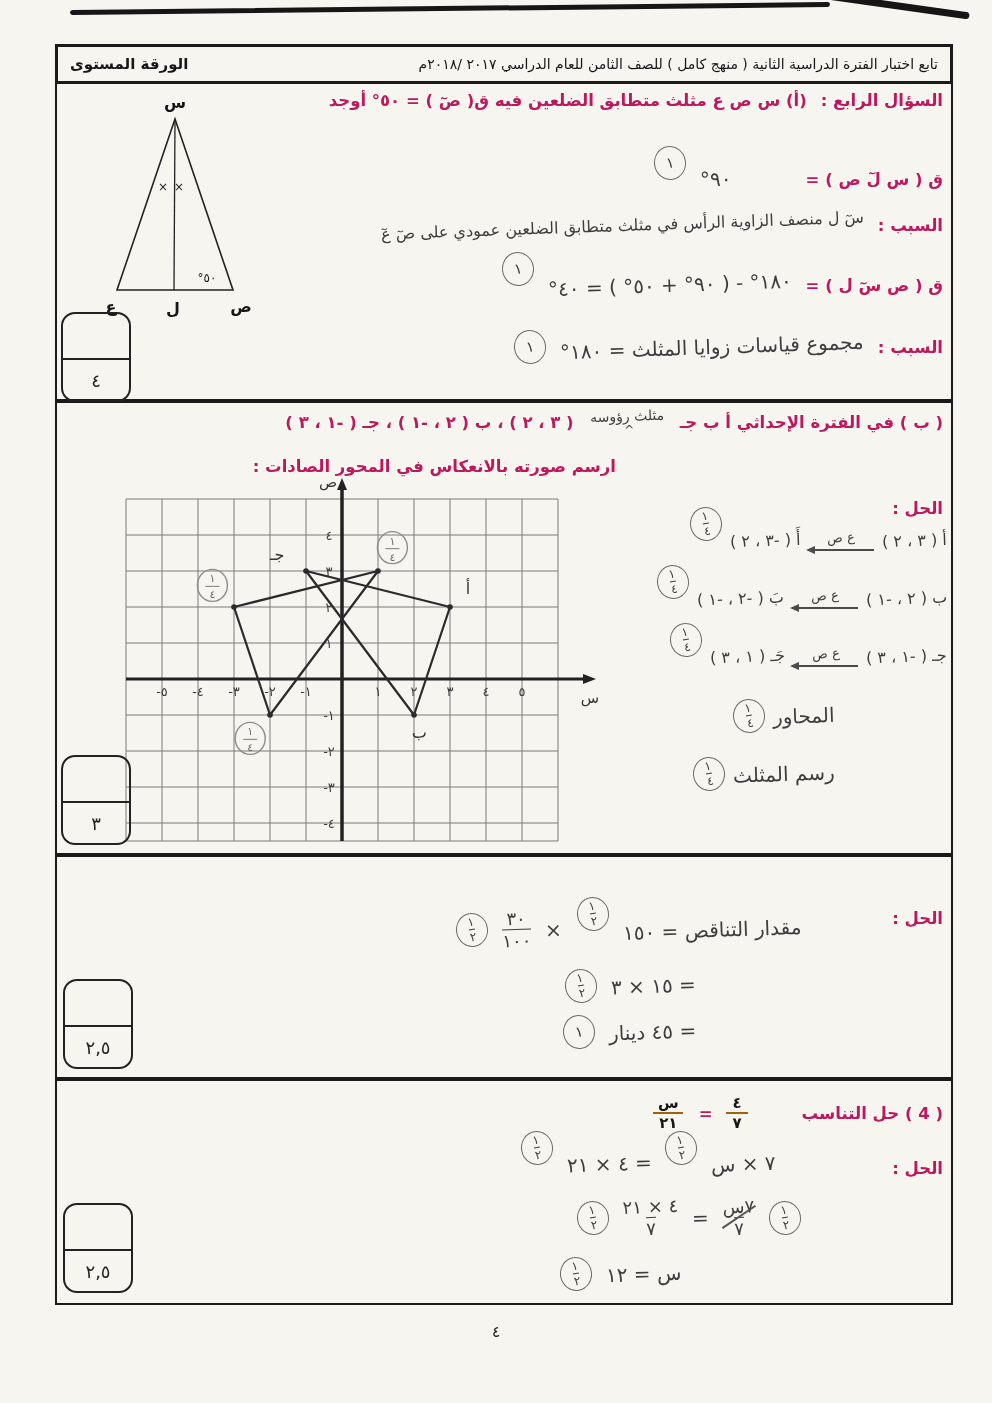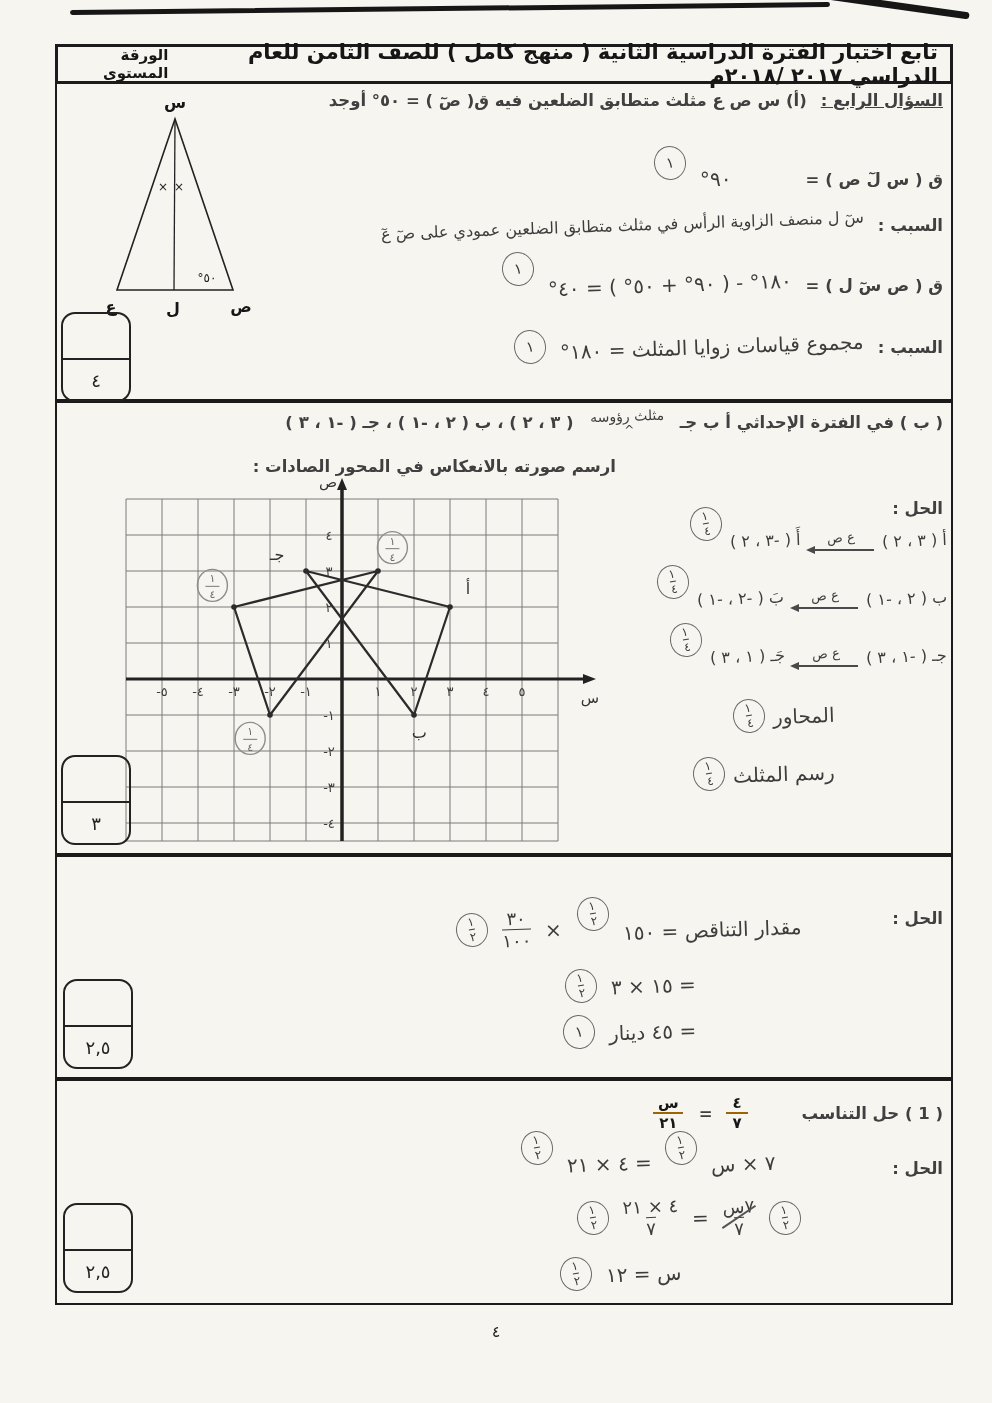--- a/index.html
+++ b/index.html
@@ -4,28 +4,28 @@
 <style>
   html,body{margin:0;padding:0;background:#f3f1ec;}
   .sheet{position:relative;width:992px;height:1403px;background:#f7f5f0;
          font-family:"DejaVu Sans",sans-serif;direction:rtl;color:#161616;overflow:hidden;}
   .artifact{position:absolute;background:#161616;}
   .a1{top:6px;left:70px;width:760px;height:5px;transform:rotate(-0.6deg);border-radius:3px;}
   .a2{top:2px;left:820px;width:150px;height:7px;transform:rotate(8deg);border-radius:4px;}
   .sec{position:absolute;left:55px;width:898px;border:2.5px solid #1b1b1b;box-sizing:border-box;}
   .hdr{top:44px;height:40px;display:flex;align-items:center;justify-content:space-between;
        padding:0 12px;border-width:3px;}
-  .hdr .t{font-weight:bold;font-size:21px;}
+  .hdr .t{font-weight:normal;font-size:14px;}
   .hdr .p{font-weight:bold;font-size:15px;}
   .secA{top:82px;height:319px;}
   .secB{top:401px;height:454px;}
   .secC{top:855px;height:224px;}
   .secD{top:1079px;height:226px;}
-  .printed{font-weight:bold;font-size:16.5px;color:#404040;}
-  .u{text-decoration:underline;}
+  .printed{font-weight:bold;font-size:16.5px;color:#be185d;}
+  .u{}
   .hand{color:#3d3d3d;font-size:20px;display:inline-block;transform:rotate(-2deg);
         letter-spacing:.5px;white-space:nowrap;}
   .hand.small{font-size:16px;}
   .row{position:absolute;right:8px;display:flex;align-items:center;gap:14px;direction:rtl;white-space:nowrap;}
   .cmark{width:30px;height:32px;border:1.7px solid #6b6b6b;border-radius:50%;display:inline-flex;
          align-items:center;justify-content:center;color:#3d3d3d;font-size:15px;flex:none;
          transform:rotate(-10deg);line-height:1;}
   .cmark.sup{position:relative;top:-16px;}
   .frac{display:inline-flex;flex-direction:column;align-items:center;line-height:1.1;font-size:.8em;}
   .frac .den{border-top:1.7px solid currentColor;padding-top:1px;}
@@ -311,21 +311,21 @@
       <span class="cmark">١</span>
     </div>
     <div class="score" style="left:6px;top:122px">
       <div class="top"></div>
       <div class="val">٢,٥</div>
     </div>
   </div>
 
   <div class="sec secD">
     <div class="row" style="top:14px">
-      <span class="printed">( 1 ) حل التناسب</span>
+      <span class="printed">( 4 ) حل التناسب</span>
       <span class="pfrac" style="margin-right:40px">
           <span class="num">٤</span>
           <span class="den">٧</span>
         </span>
       <span class="printed">=</span>
       <span class="pfrac">
           <span class="num">س</span>
           <span class="den">٢١</span>
         </span>
     </div>

